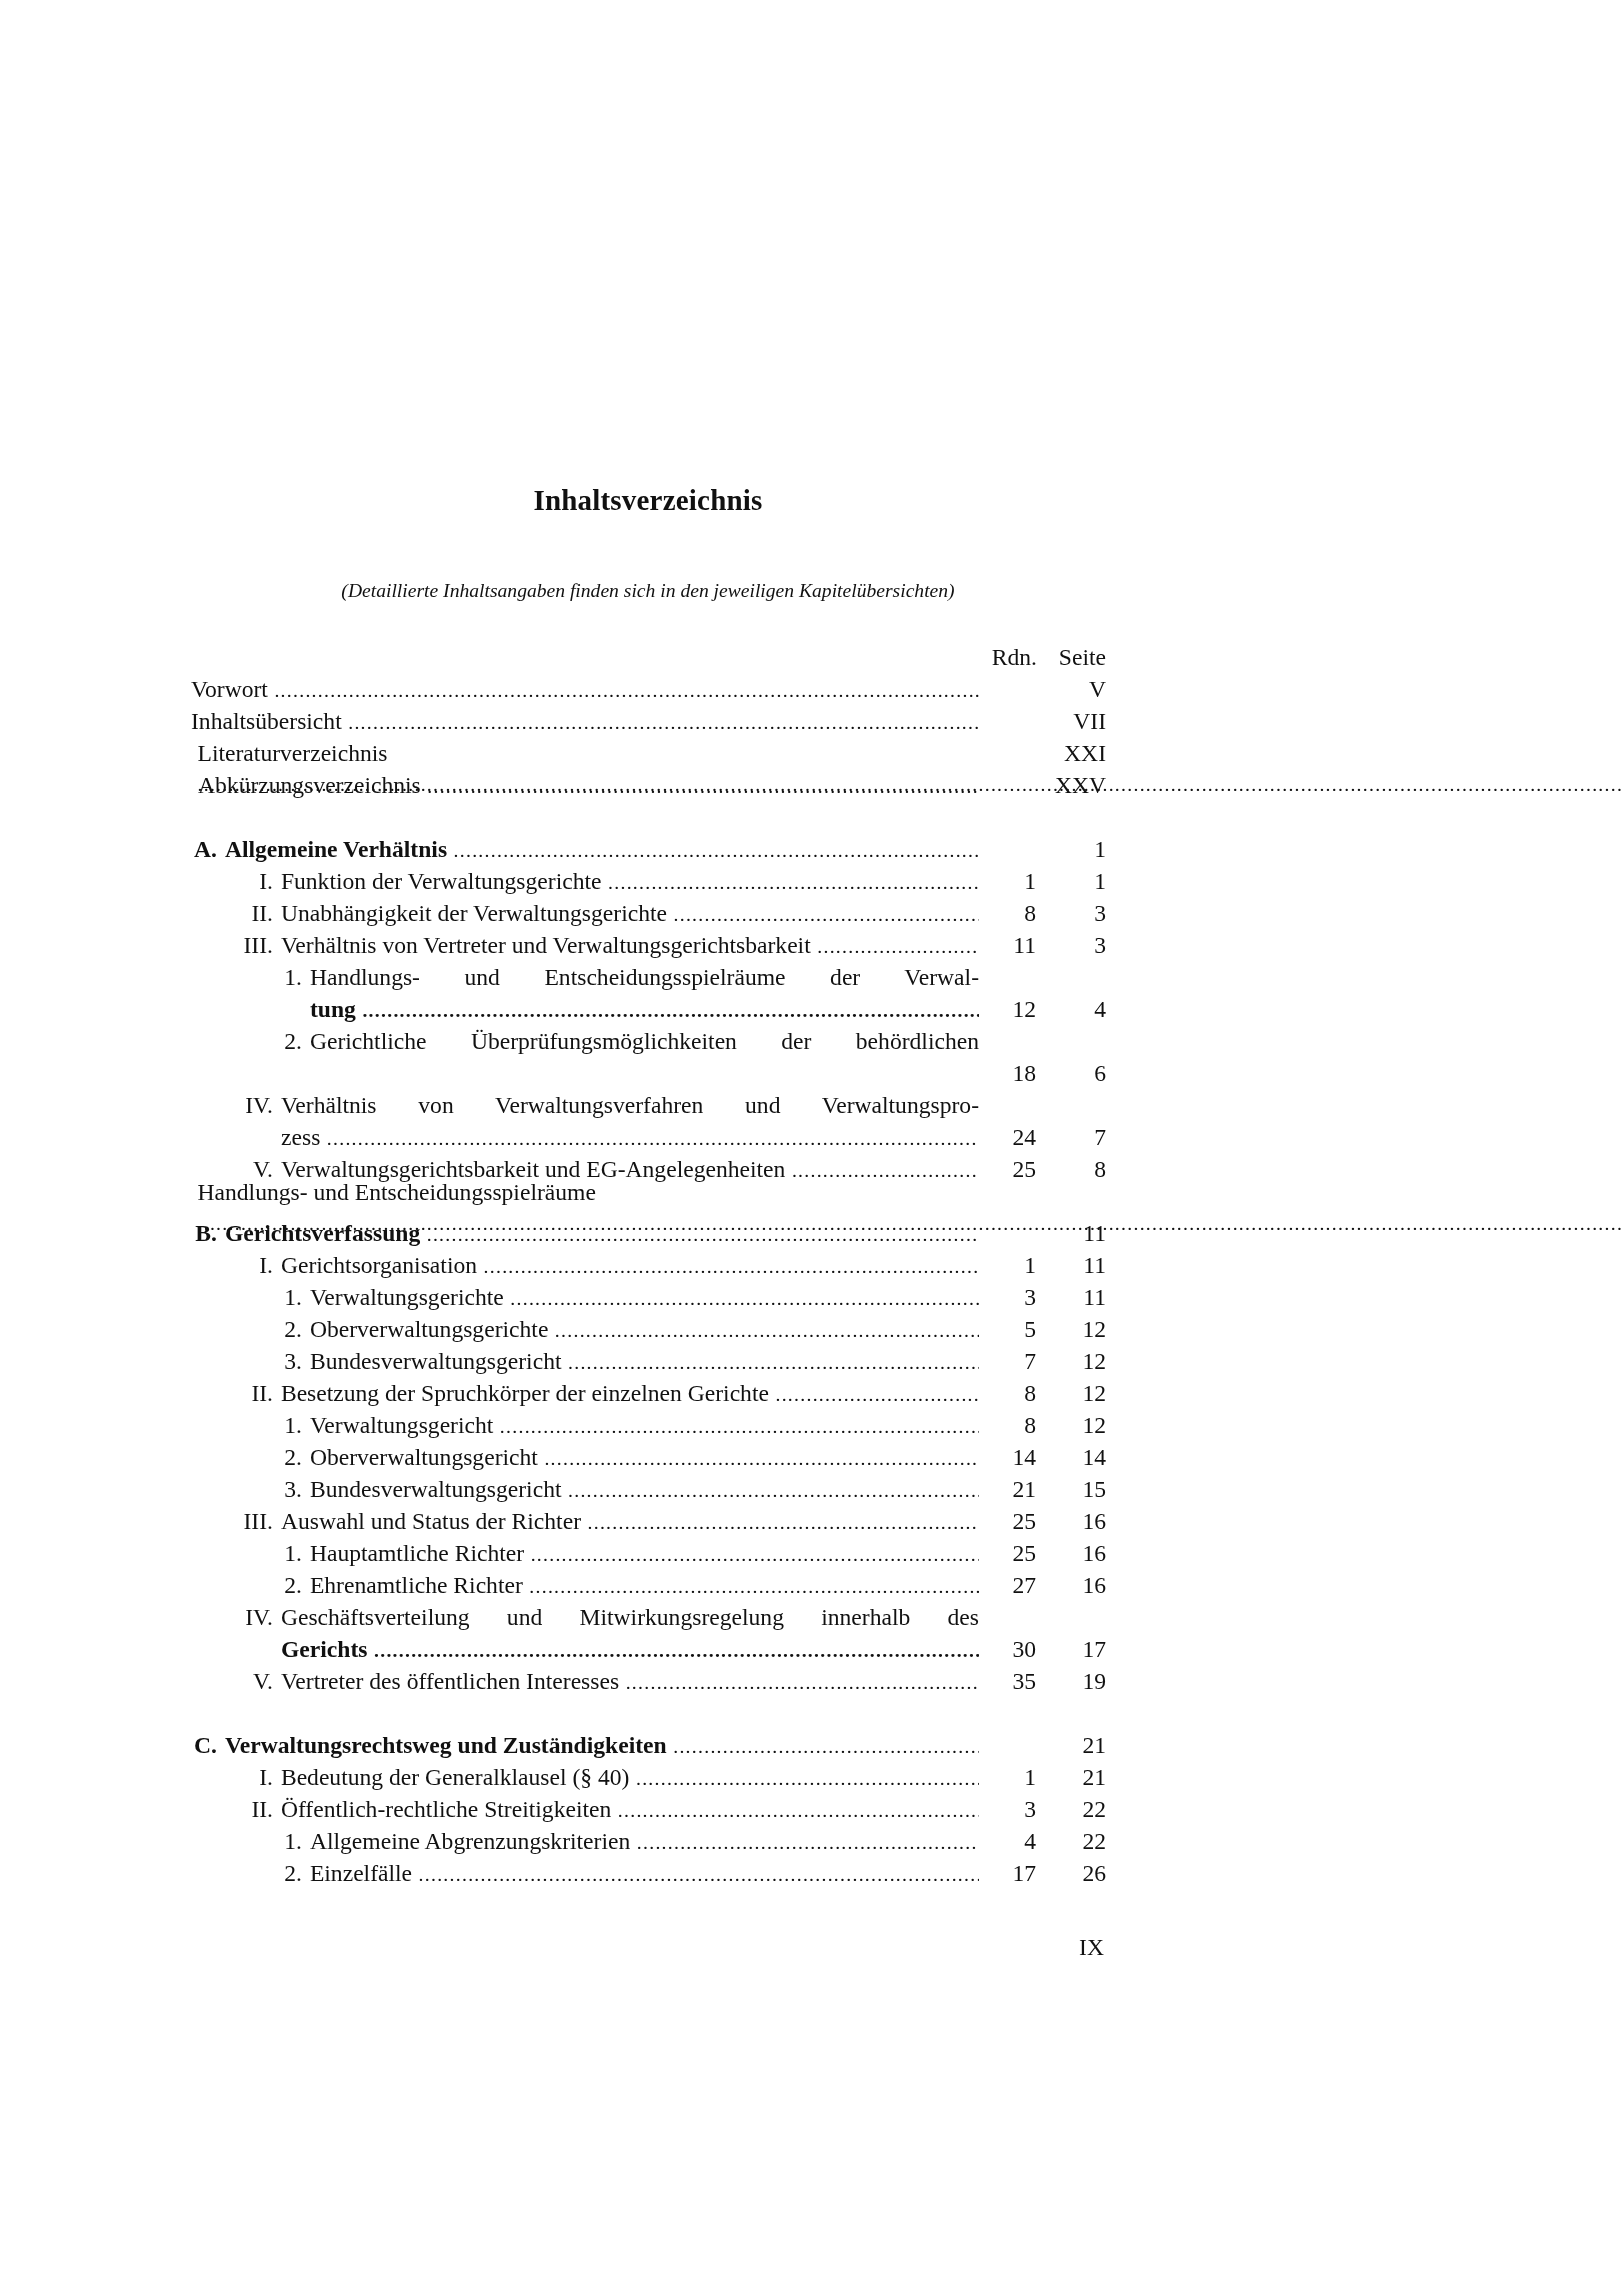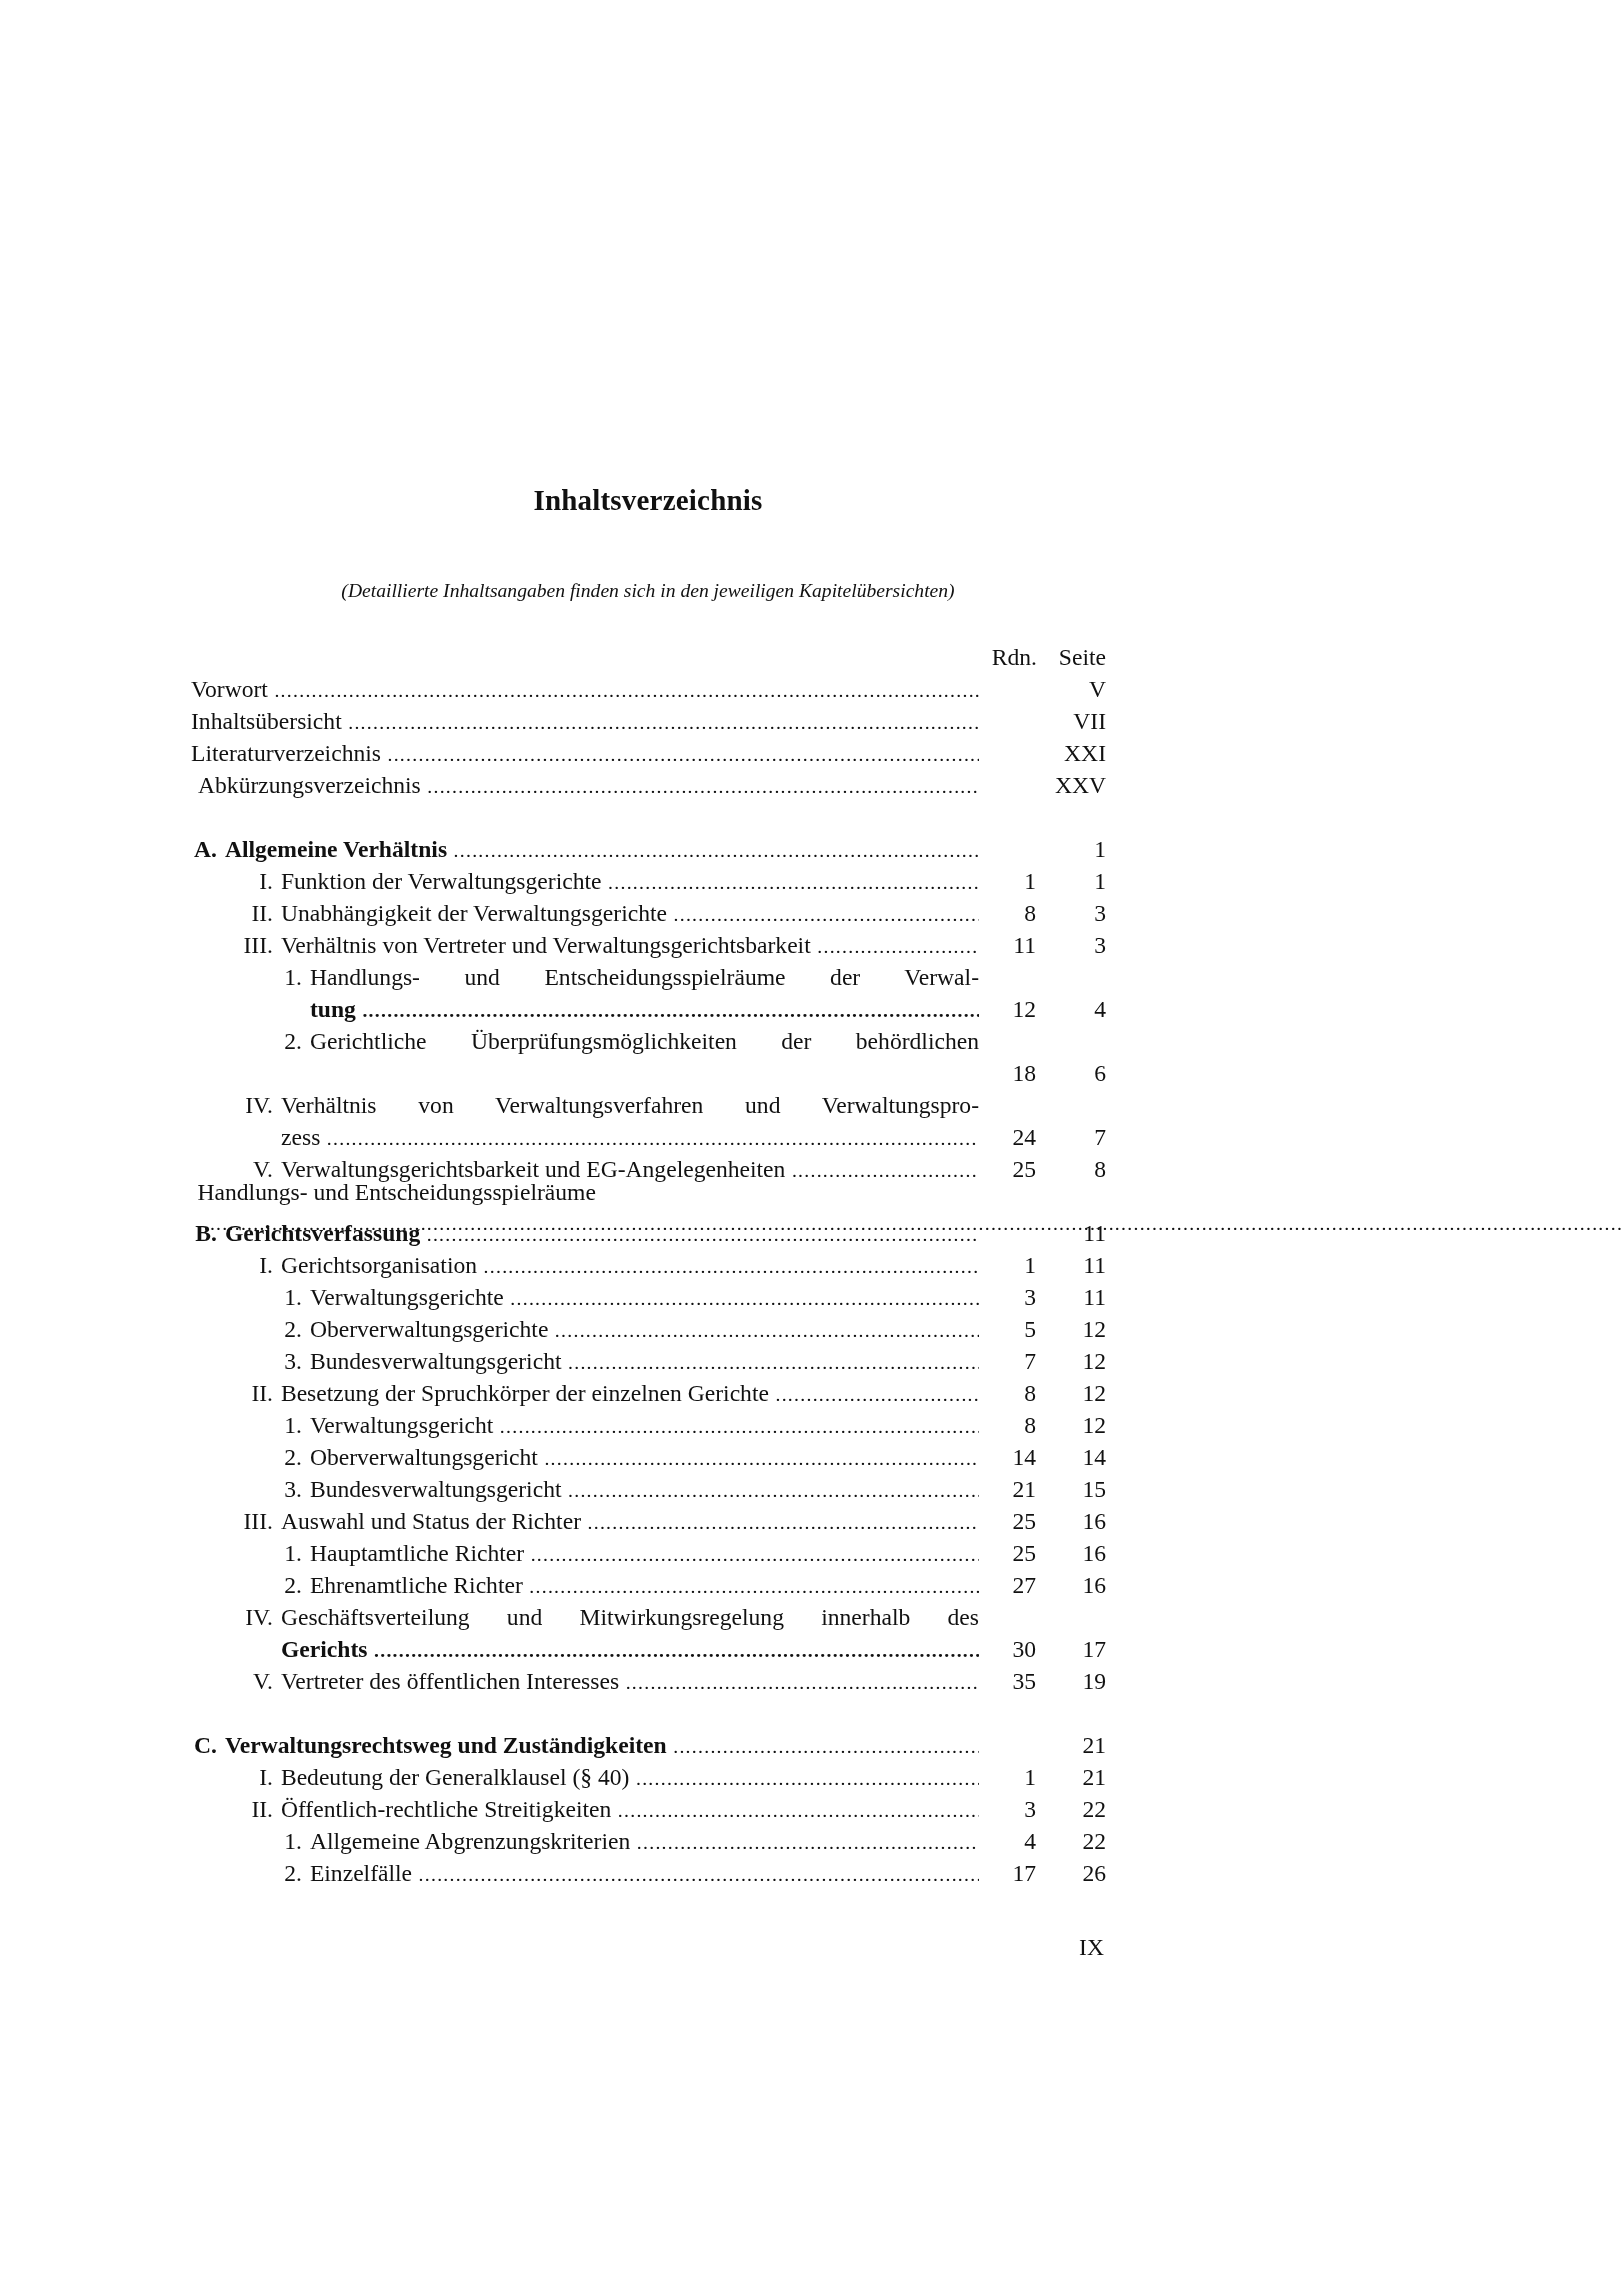--- a/index.html
+++ b/index.html
@@ -48,21 +48,21 @@
       <div class="textcol">
         <div class="line" style="left: 0px;">
           <span class="lbl">Inhaltsübersicht</span>
           <span class="fill">................................................................................................................................................................................................................................................................................................................................................................................................................</span>
         </div>
       </div>
       <span class="seite">VII</span>
     </div>
     <div class="row">
       <div class="textcol">
-        <div class="line" style="left: 0px;">
+        <div class="line" style="left: 0px; flex-direction: column;">
           <span class="lbl">Literaturverzeichnis</span>
           <span class="fill">................................................................................................................................................................................................................................................................................................................................................................................................................</span>
         </div>
       </div>
       <span class="seite">XXI</span>
     </div>
     <div class="row">
       <div class="textcol">
         <div class="line" style="left: 7px; justify-content: flex-end;">
           <span class="lbl">Abkürzungsverzeichnis</span>

